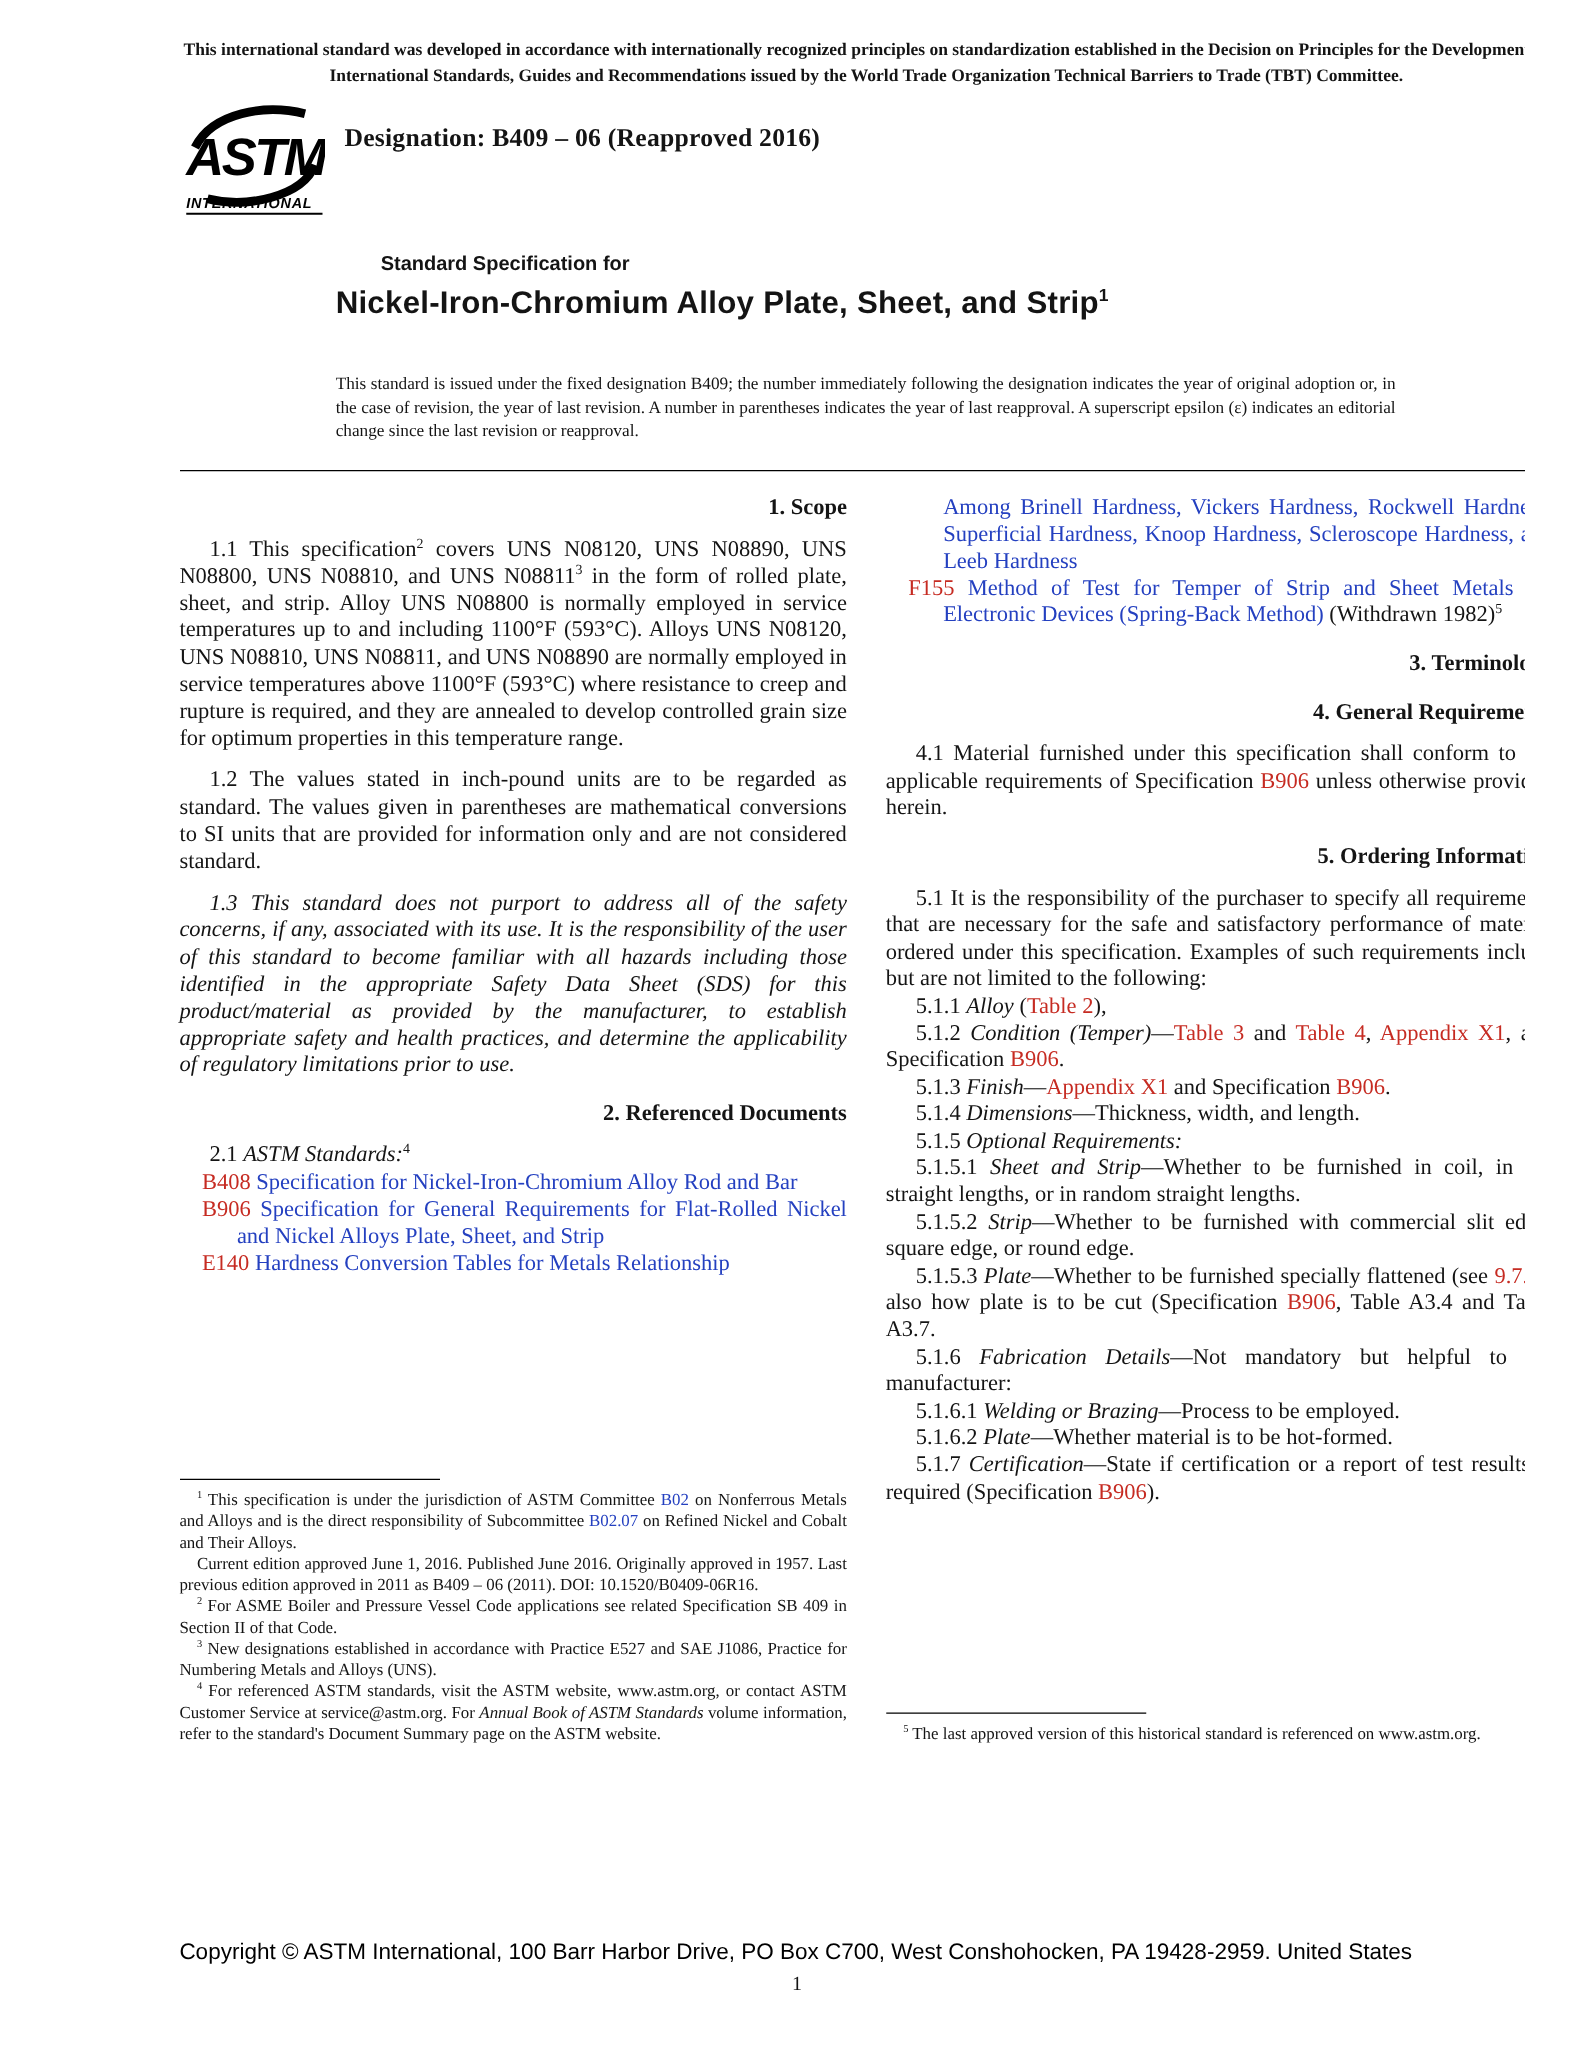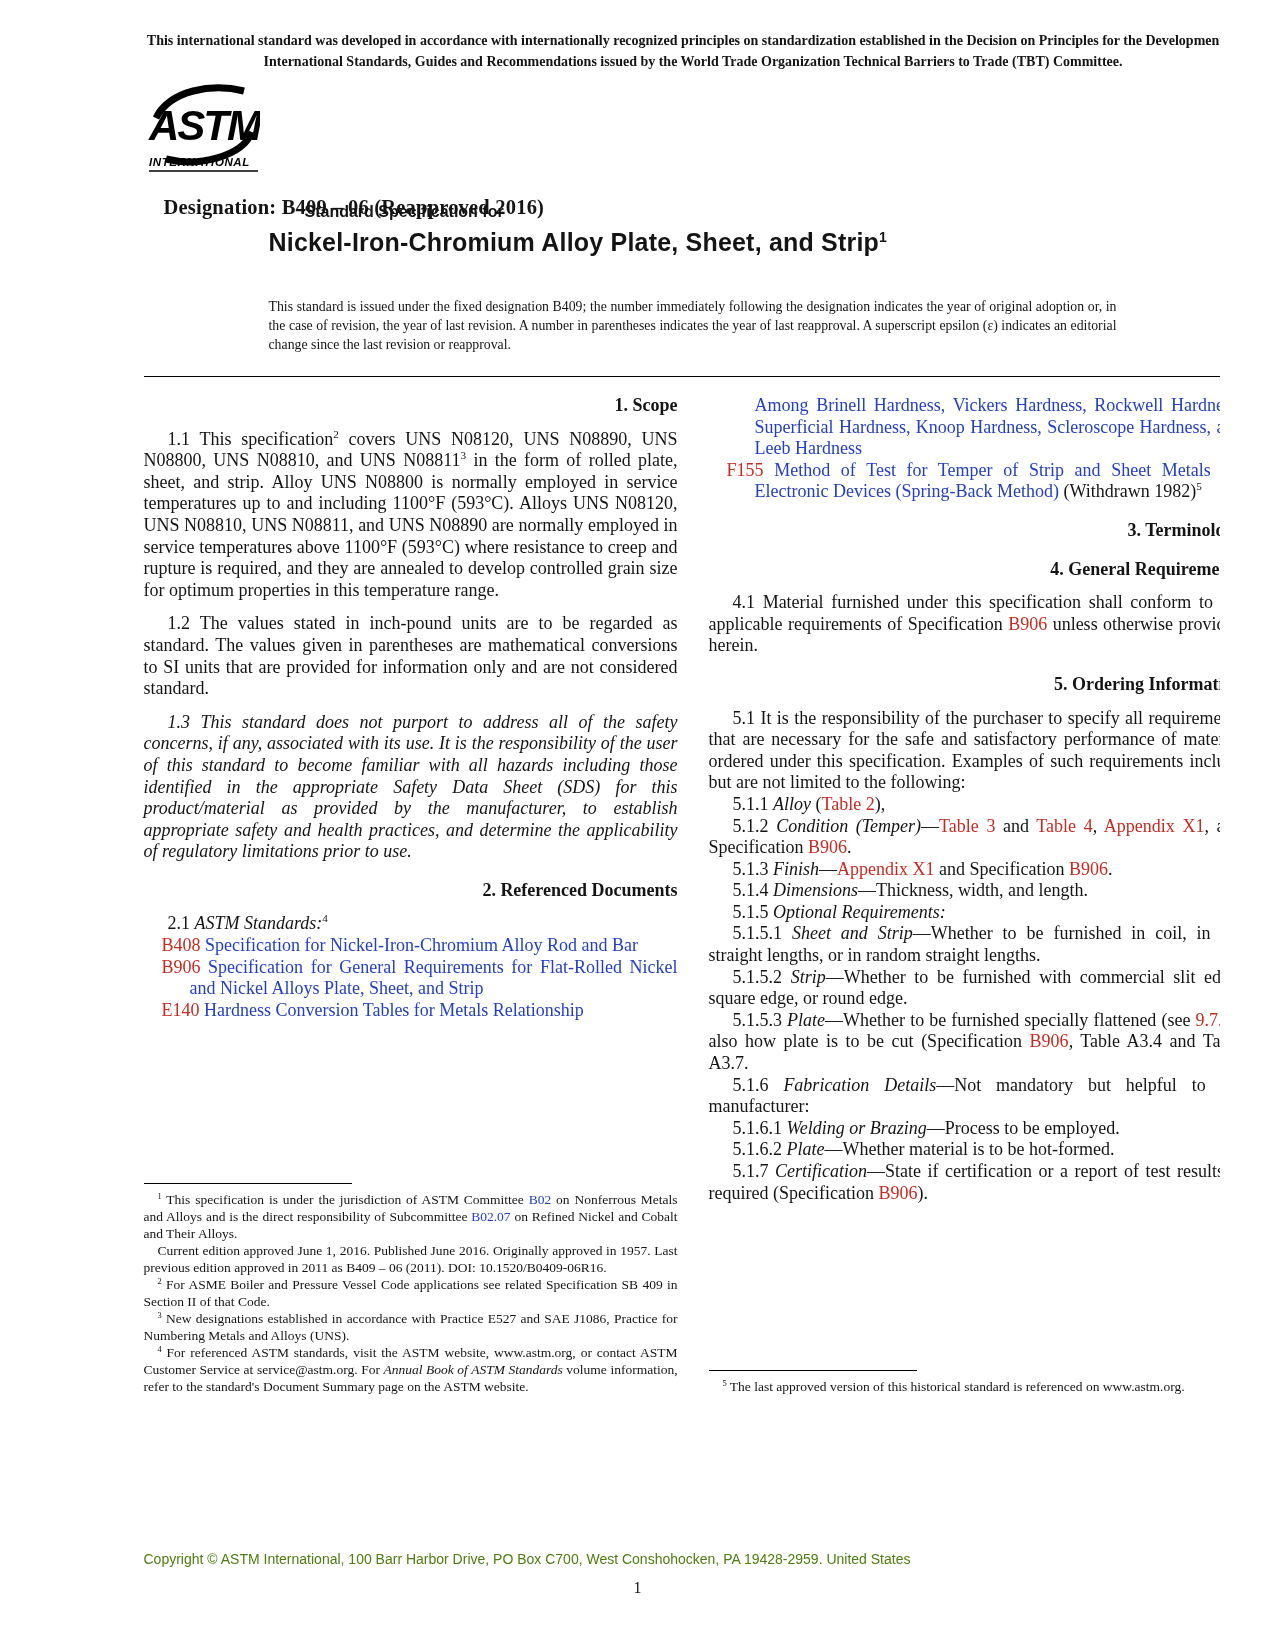--- a/index.html
+++ b/index.html
@@ -12,21 +12,21 @@
   }
   *{margin:0;padding:0;box-sizing:border-box;}
   html,body{background:#ffffff;}
   .page{
     position:relative;width:1164px;height:1650px;margin:0 auto;overflow:hidden;
     background:var(--page-bg);color:var(--ink);
     font-family:"Liberation Serif","DejaVu Serif",serif;
   }
   .disclaimer{position:absolute;top:30px;left:88px;width:1099px;text-align:center;
     font-weight:bold;font-size:14px;line-height:1.5;}
-  .brand{position:absolute;top:82px;left:92px;display:flex;align-items:flex-start;flex-direction:column;}
+  .brand{position:absolute;top:82px;left:92px;display:flex;align-items:flex-start;}
   .logo{width:112px;}
   .designation{margin:18px 0 0 16px;font-family:Liberation Serif, serif;
     font-weight:bold;font-size:20.5px;letter-spacing:0.2px;}
   .titles{position:absolute;top:203px;left:213px;
     font-family:"Liberation Sans","DejaVu Sans",sans-serif;font-weight:bold;}
   .title-1{font-size:16px;margin-bottom:7px;margin-left:36px;}
   .title-2{font-size:25px;letter-spacing:0.2px;}
   .title-2 sup{font-size:14px;}
   .issued{position:absolute;top:297px;left:213px;width:848px;
     font-size:13.8px;line-height:19px;text-align:justify;}
@@ -42,21 +42,21 @@
   .col-main > .blk-p:first-child{margin-top:0;}
   .blk-pt{text-indent:24px;}
   .blk-ref{padding-left:46px;text-indent:-28px;}
   .blk-refcont{padding-left:46px;}
   .blk-fn{font-size:13.5px;line-height:17px;text-indent:14px;}
   .blk sup{font-size:0.62em;line-height:0;}
   .seg-i{font-style:italic;}
   .seg-red{color:var(--link-red);}
   .seg-blue{color:var(--link-blue);}
   .copyright{position:absolute;top:1551px;left:88px;
-    font-family:"Liberation Sans","DejaVu Sans",sans-serif;font-size:14px;color:#4d7c0f;}
+    font-family:"Liberation Sans","DejaVu Sans",sans-serif;font-size:18px;color:#000000;}
   .page-num{position:absolute;top:1579px;left:0;width:100%;text-align:center;font-size:16px;}
 </style>
 </head>
 <body>
 
 <div class="page">
 
   <p class="disclaimer">This international standard was developed in accordance with internationally recognized principles on standardization established in the Decision on Principles for the Development of International Standards, Guides and Recommendations issued by the World Trade Organization Technical Barriers to Trade (TBT) Committee.</p>
 
   <div class="brand">

